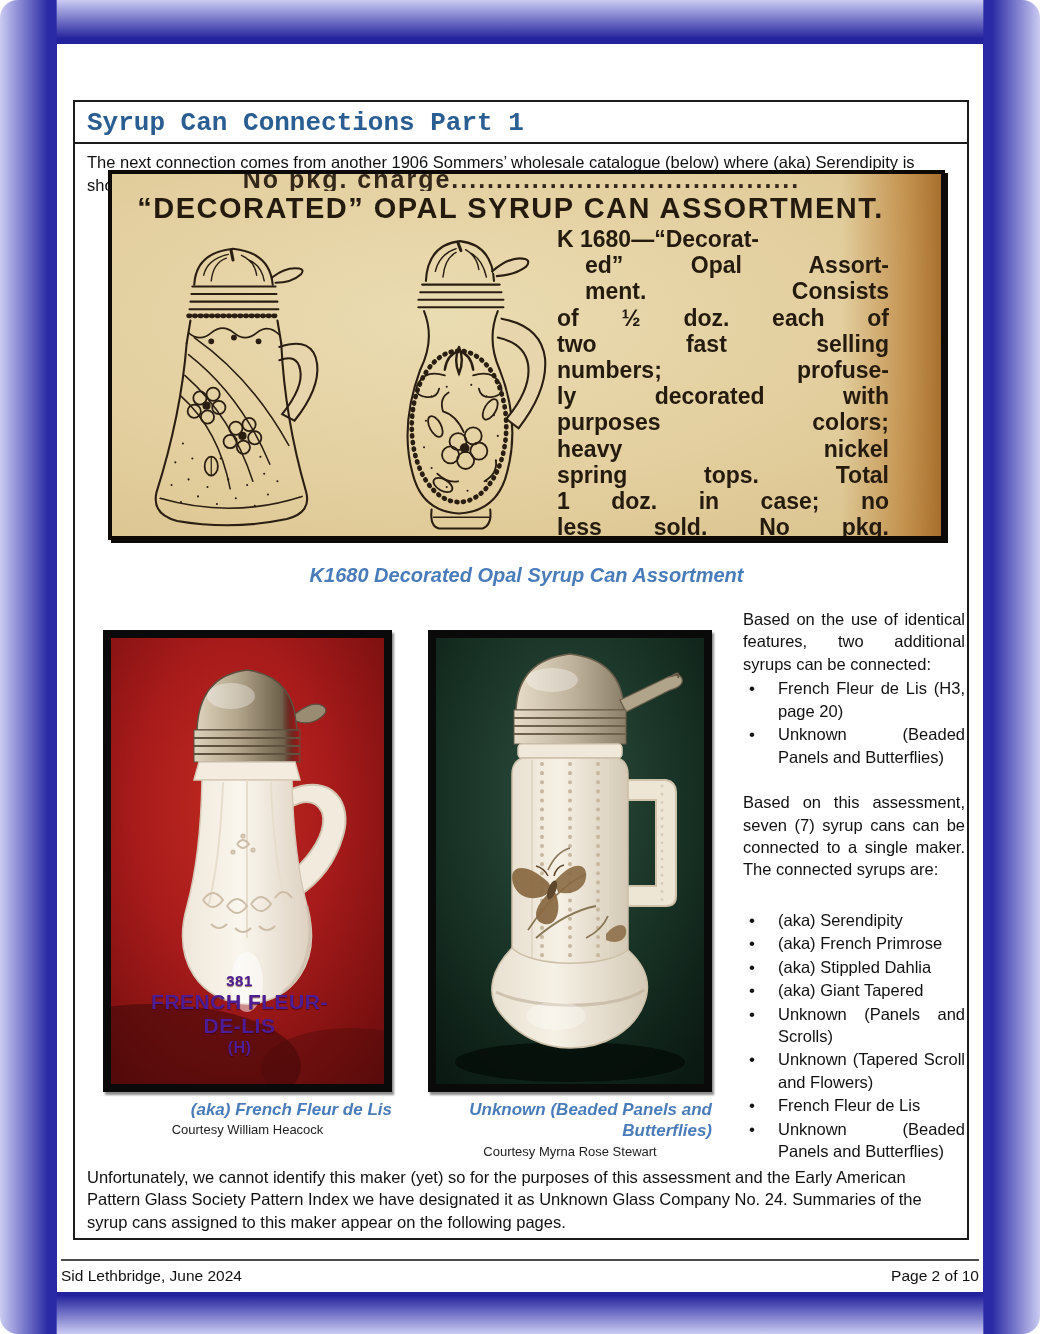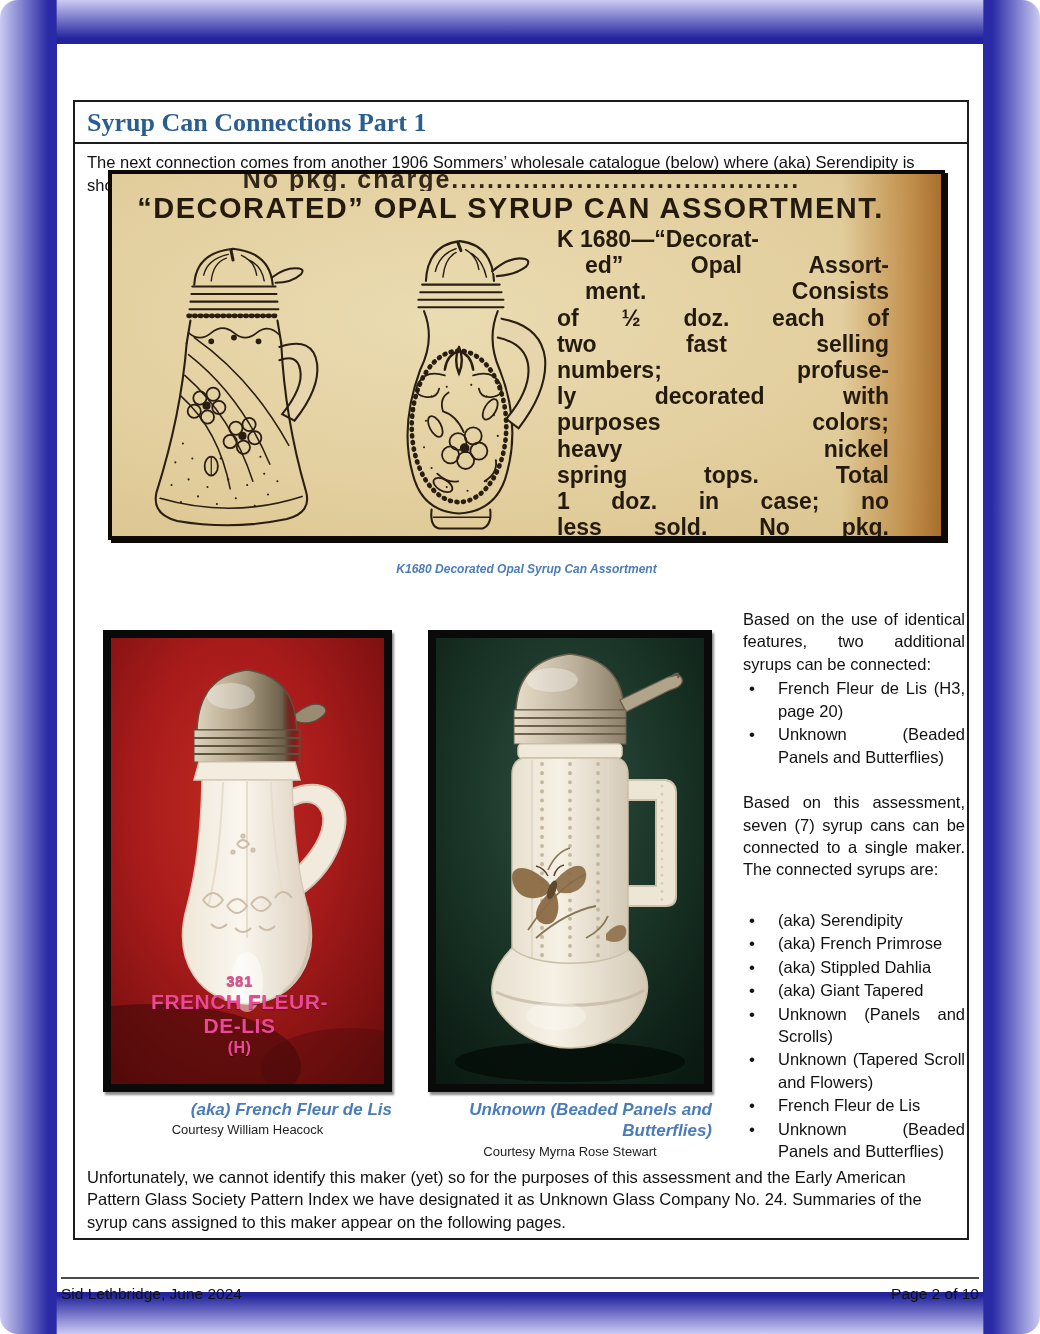--- a/index.html
+++ b/index.html
@@ -27,21 +27,21 @@
     position:absolute; left:16px; top:56px;
     width:896px; height:1140px;
     border:2px solid #1c1c1c;
     background:#ffffff;
   }
   .title-row {
     border-bottom:2px solid #1c1c1c;
     padding:6px 12px 4px 12px;
   }
   .title-row h1 {
-    font-family:Liberation Serif, serif;
+    font-family:Liberation Mono, monospace;
     font-weight:bold; font-size:26px; color:#2a5e93;
   }
   .intro {
     padding:7px 12px 0 12px;
     font-size:16.5px; line-height:1.38; color:#111;
     width:890px;
   }
   
   .scan {
     position:absolute; left:33px; top:68px;
@@ -68,34 +68,34 @@
     font-weight:bold; font-size:23px; line-height:26.2px;
     color:#241a0e;
   }
   .cat-line { text-align:justify; text-align-last:justify; white-space:nowrap; }
   .cat-line.indent { padding-left:28px; }
   .cat-line.first { text-align-last:left; }
   
   .scan-caption {
     position:absolute; left:33px; top:460px; width:837px;
     text-align:center; color:#4a7cba; font-weight:bold; font-style:italic;
-    font-size:12px; line-height:1.32;
+    font-size:20px; line-height:1.32;
   }
   
   .photo-fig { position:absolute; }
   .photo-fig.left  { left:28px;  top:528px; width:289px; }
   .photo-fig.right { left:353px; top:528px; width:284px; }
   .photo {
     border:8px solid #0a0a0a; position:relative;
     box-shadow:2px 3px 2px rgba(0,0,0,0.45);
   }
   .photo svg { display:block; }
   .photo-label {
     position:absolute; left:0; right:16px; bottom:26px;
-    text-align:center; color:#ec4899; font-weight:bold;
+    text-align:center; color:#4c1d95; font-weight:bold;
     text-shadow:0 1px 1px rgba(60,0,0,0.6);
     line-height:1.18; letter-spacing:0.5px;
   }
   .photo-label .num { font-size:15px; }
   .photo-label .big { font-size:21px; }
   .photo-label .sm  { font-size:16px; }
   .photo-cap {
     margin-top:7px; text-align:right; color:#4a7cba;
     font-weight:bold; font-style:italic; font-size:17px; line-height:1.25;
   }
@@ -115,21 +115,21 @@
   .sb-gap2 { height:24px; }
   
   .closing {
     position:absolute; left:12px; top:1064px; width:874px;
     font-size:16.5px; line-height:1.36; color:#111;
   }
   .footer {
     position:absolute; left:4px; right:4px; top:1215px;
     border-top:2.5px solid #4a4a4a; padding-top:6px;
     display:flex; justify-content:space-between;
-    font-size:15.5px; color:#111;margin-top:18px;
+    font-size:15.5px; color:#111;
   }
 </style>
 </head>
 <body>
 
 <div class="frame">
  <div class="page">
   <div class="content-box">
 
     <div class="title-row">

